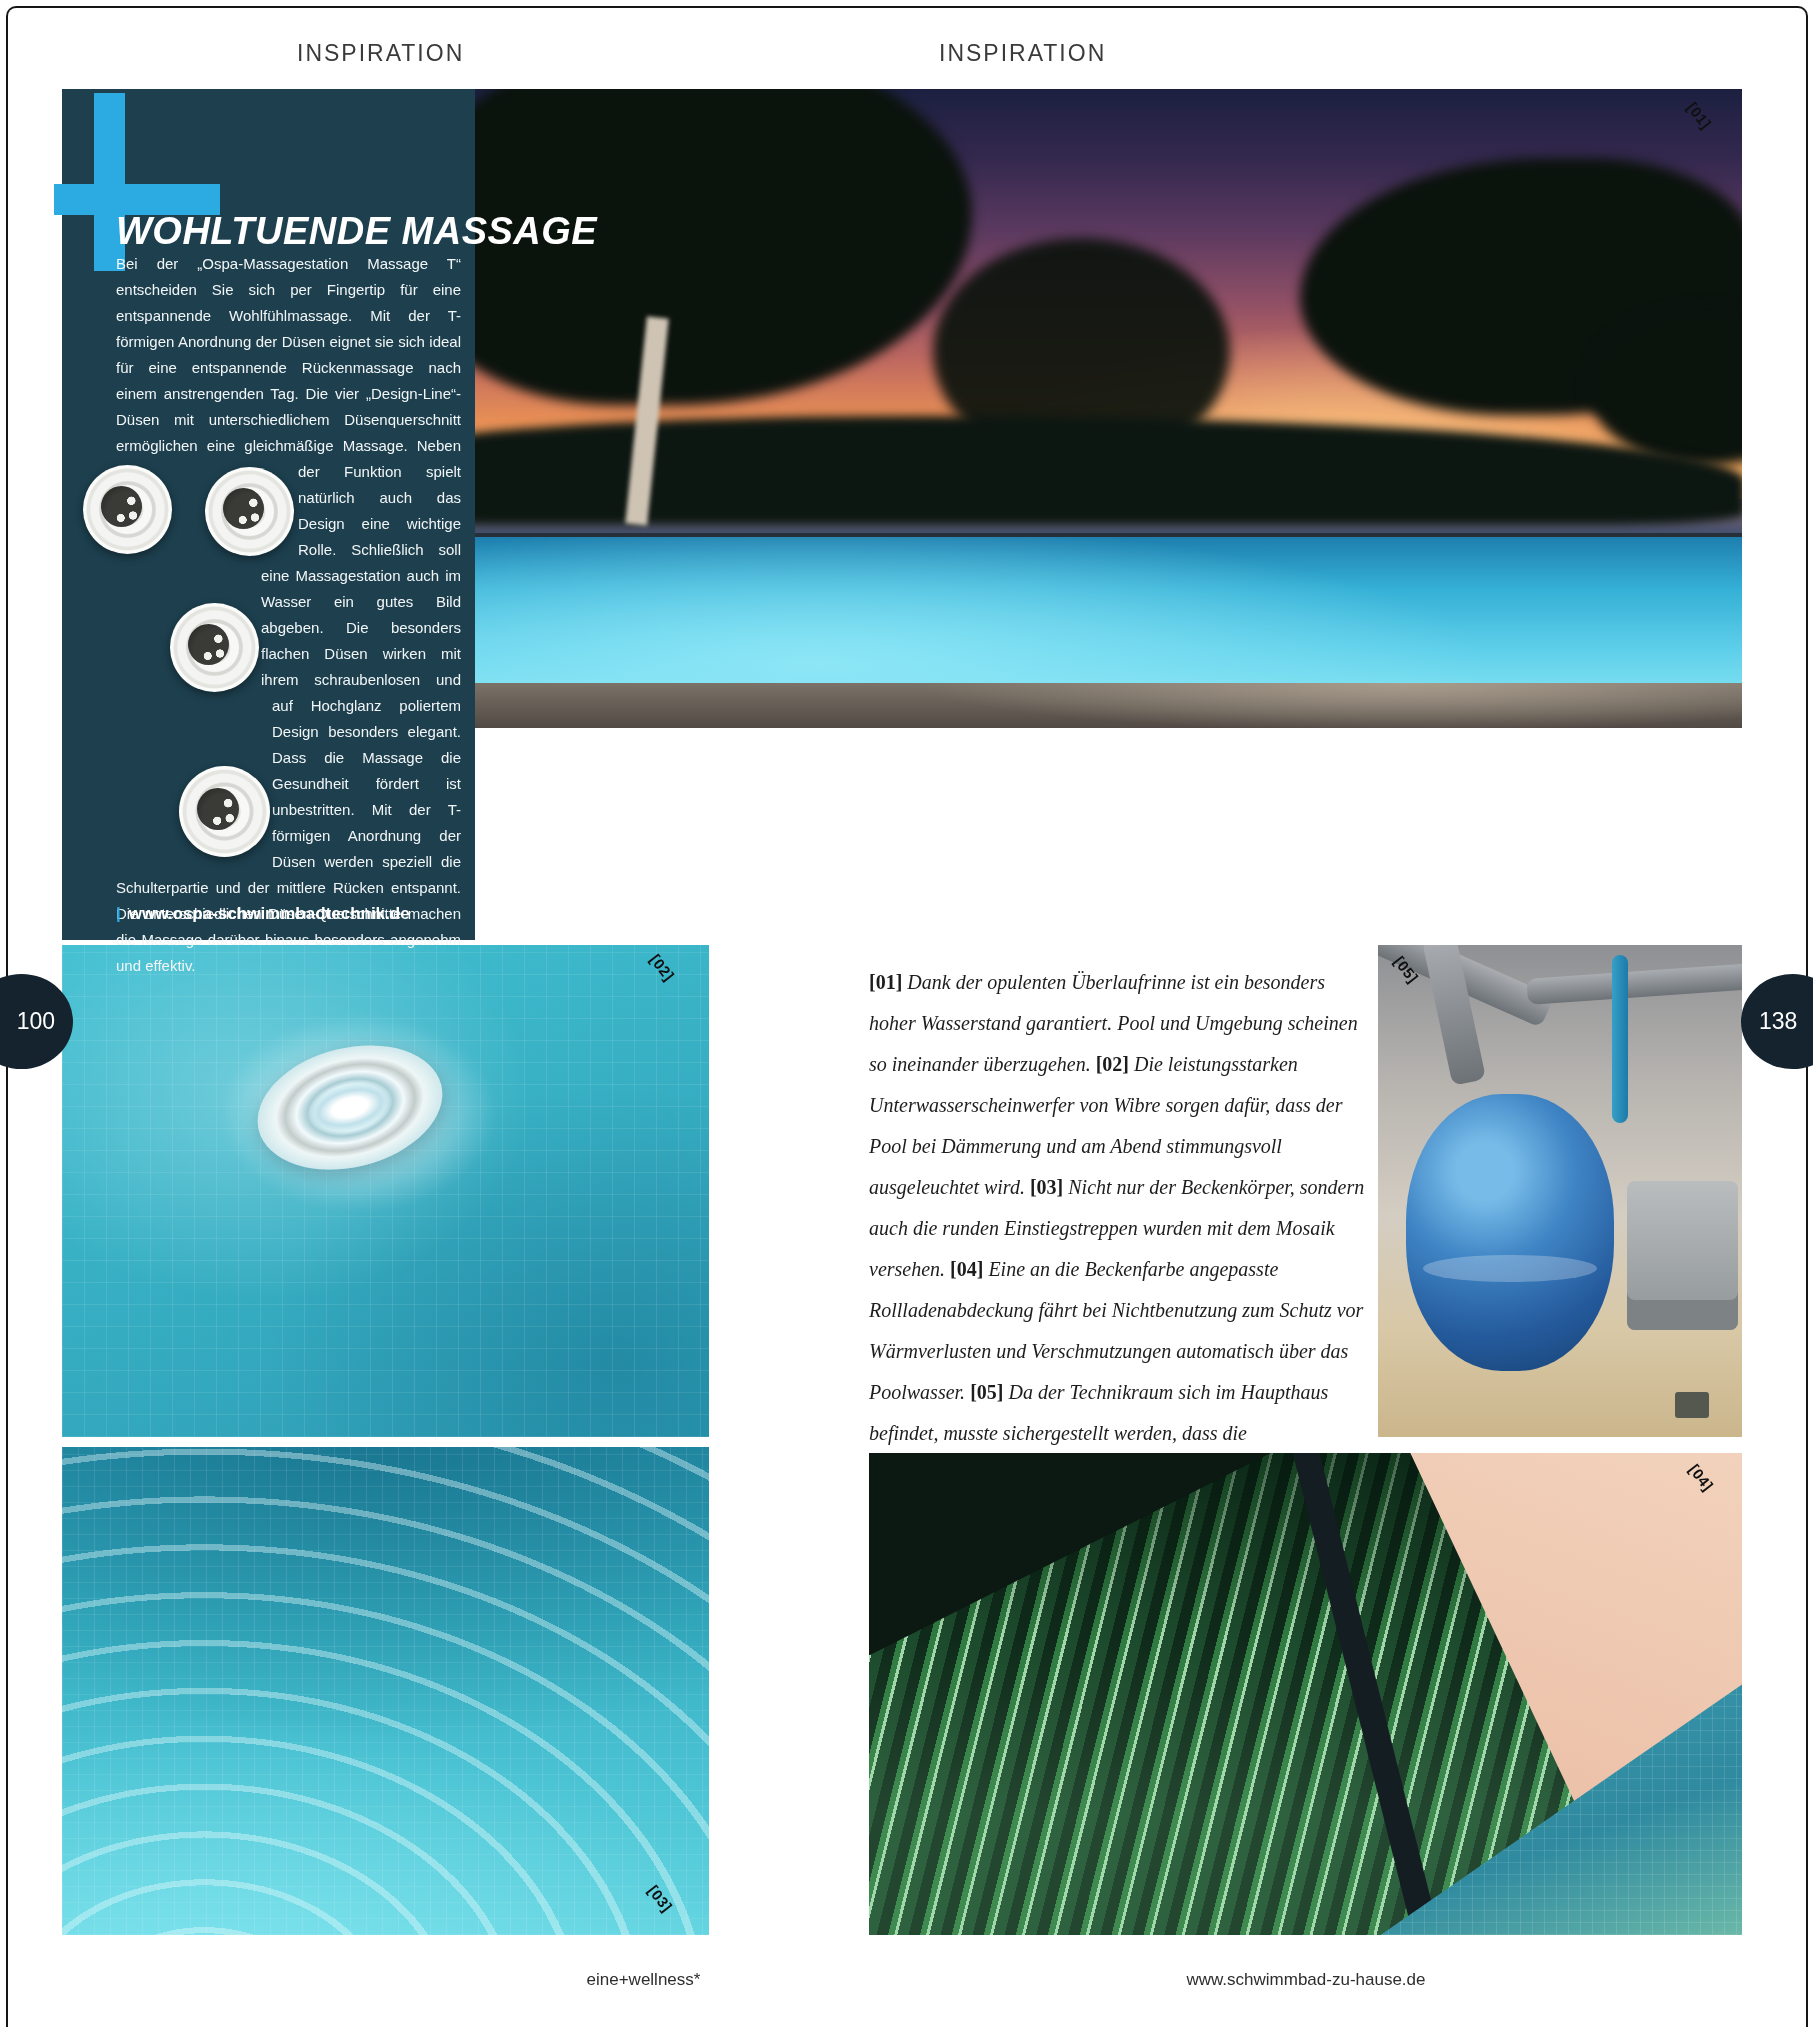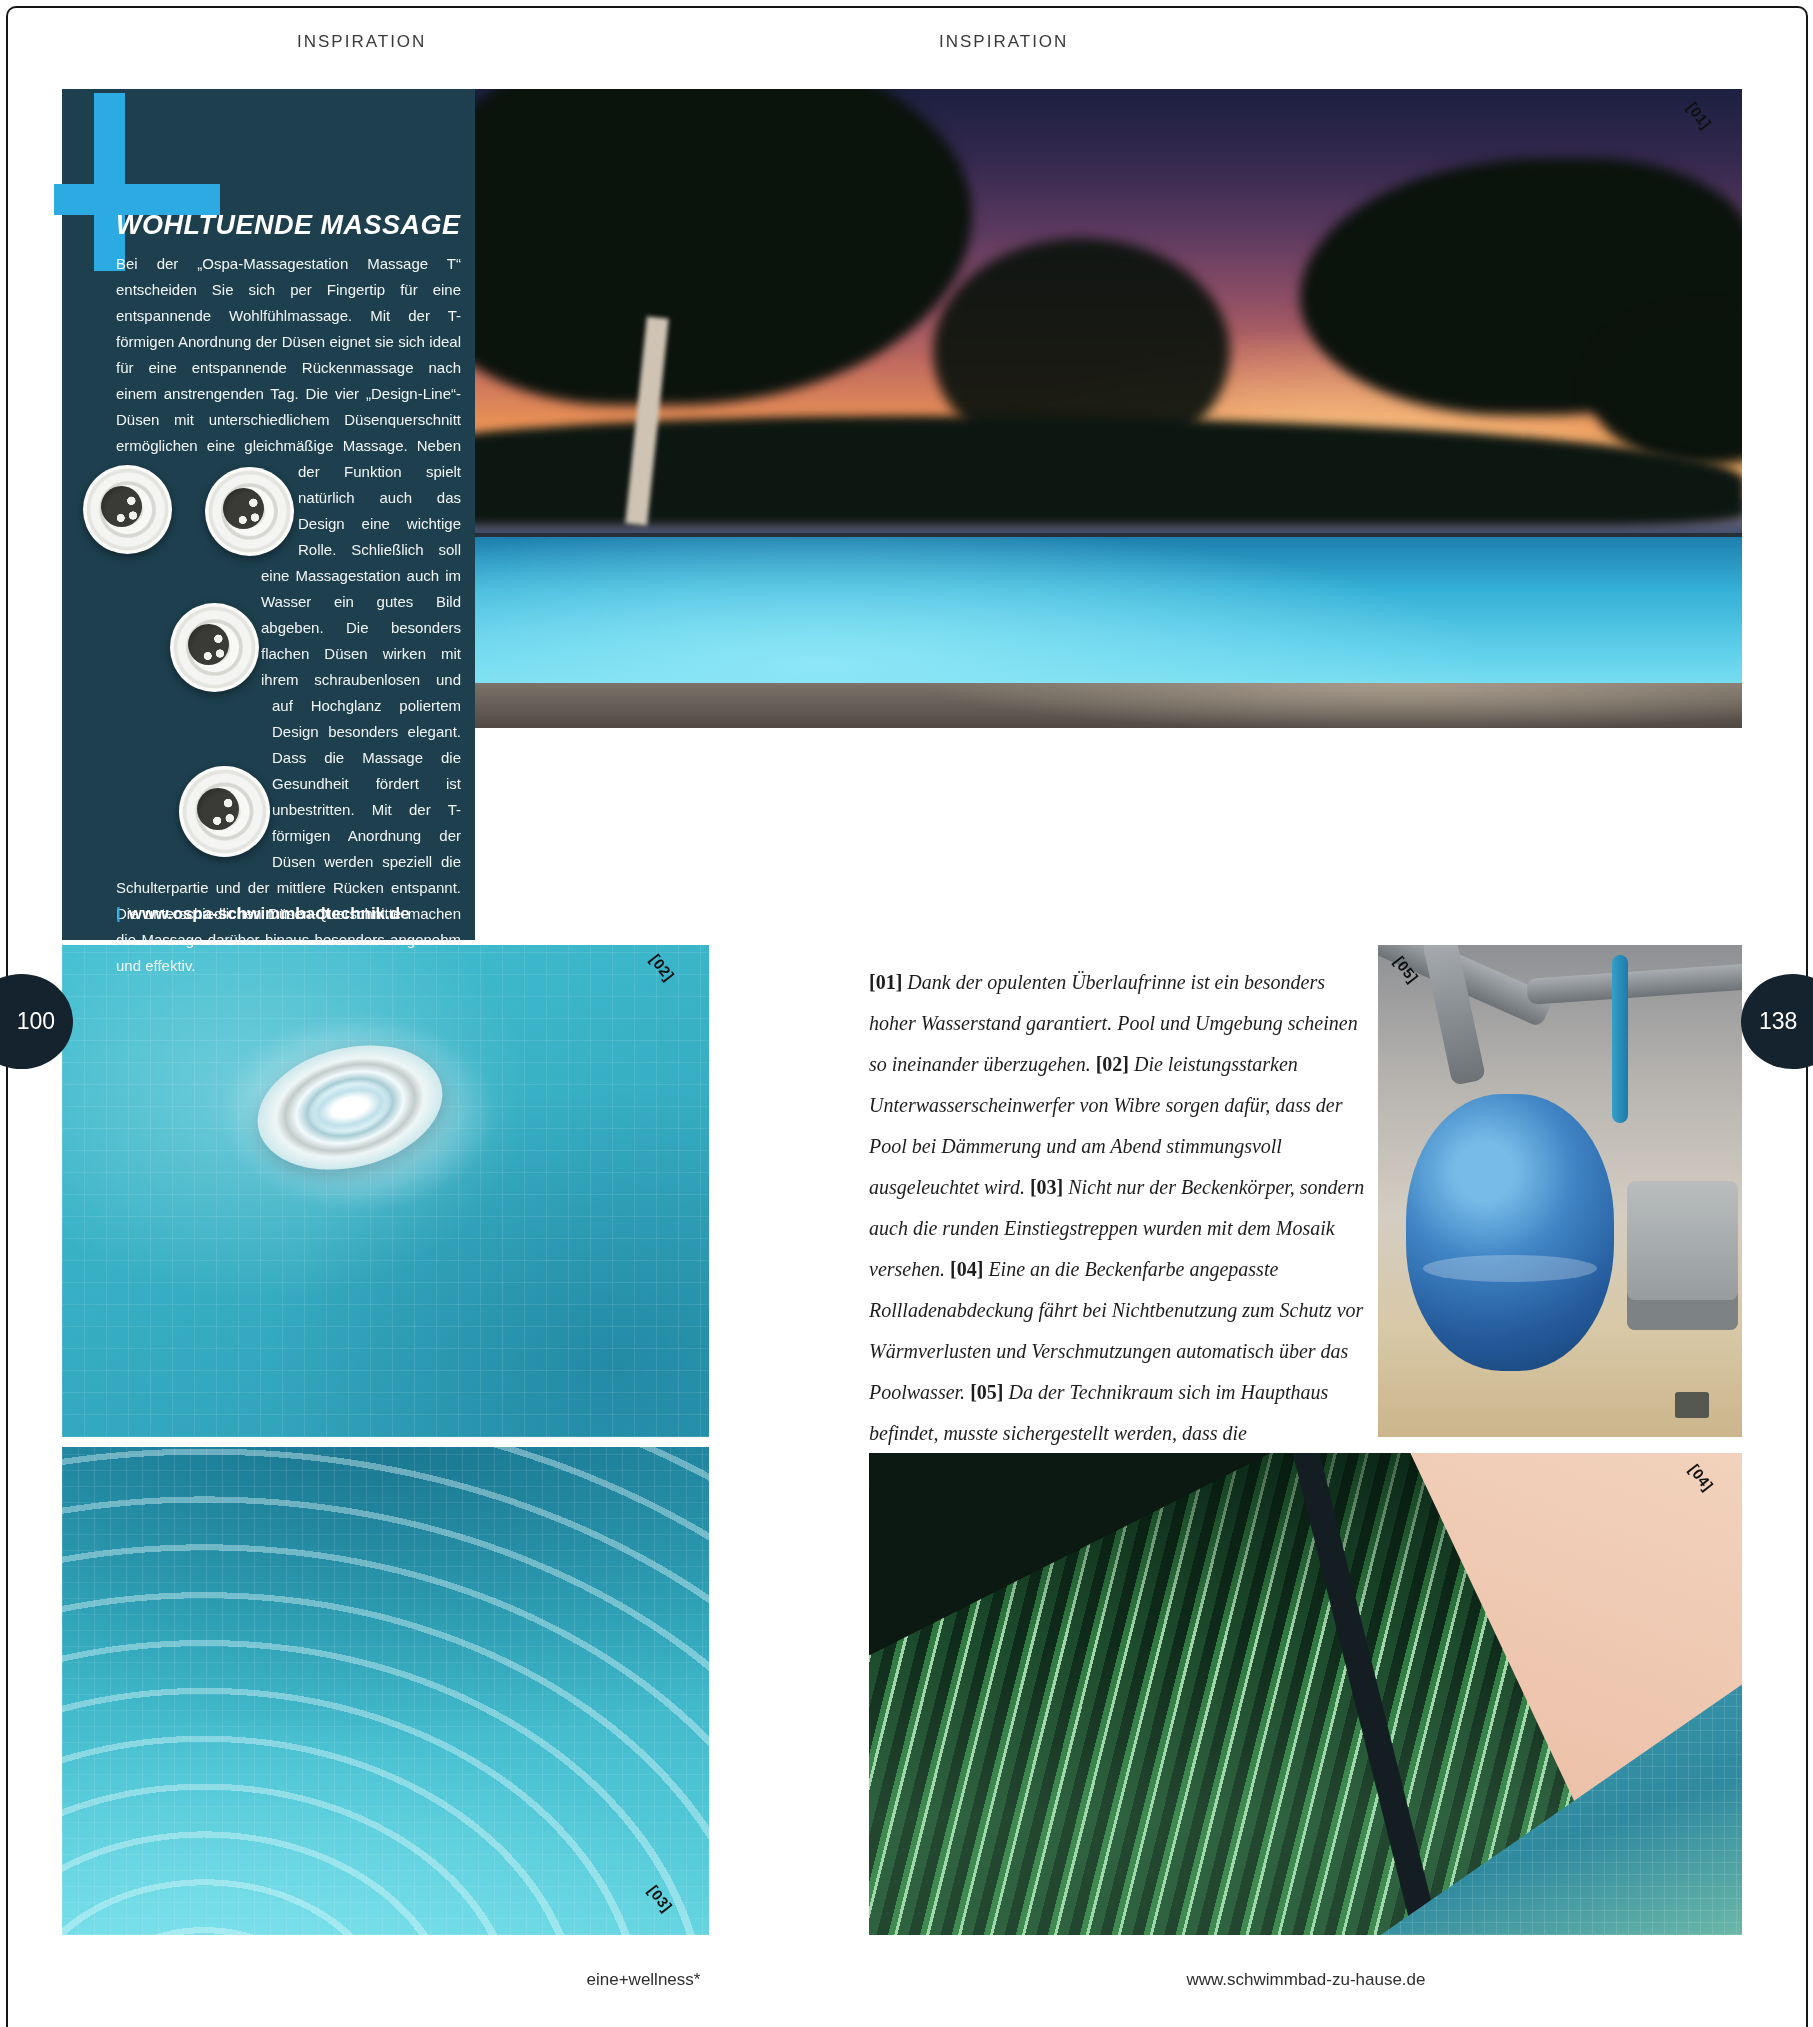--- a/index.html
+++ b/index.html
@@ -1,21 +1,21 @@
 <!DOCTYPE html>
 <html><head>
 <meta charset="utf-8">
 <style>
   html,body{margin:0;padding:0;}
   body{width:1814px;height:2028px;background:#ffffff;position:relative;
        font-family:"Liberation Sans",sans-serif;overflow:hidden;}
   .frame{position:absolute;left:6px;top:6px;width:1798px;height:2022px;
          border:2px solid #151515;border-bottom:none;border-radius:10px 10px 0 0;pointer-events:none;}
   
-  .runhead{position:absolute;top:32px;font-size:17px;letter-spacing:2px;color:#3a3a3a;}
+  .runhead{position:absolute;top:40px;font-size:23px;letter-spacing:2px;color:#3a3a3a;}
   .runhead.left{left:297px;}
   .runhead.right{left:939px;}
   .footer{position:absolute;top:1970px;font-size:17px;color:#2e2e2e;}
   .footer.left{left:475px;width:337px;text-align:center;}
   .footer.right{left:1086px;width:440px;text-align:center;}
   
   .tab{position:absolute;width:103px;height:95px;background:#14232e;border-radius:50%;
        color:#fff;font-size:23px;display:flex;align-items:center;z-index:30;}
   .tab100{left:-30px;top:974px;justify-content:flex-end;padding-right:18px;box-sizing:border-box;}
   .tab101{right:-30px;top:974px;justify-content:flex-start;padding-left:18px;box-sizing:border-box;}
@@ -48,21 +48,21 @@
   
   .feature{position:absolute;left:62px;top:89px;width:413px;height:851px;z-index:20;color:#fff;
     background:
       radial-gradient(139px 178px at 0% 34%,rgba(226,120,132,.55),rgba(226,120,132,0) 70%),
       radial-gradient(198px 158px at 4% 98%,rgba(47,179,212,.85),rgba(47,179,212,0) 72%),
       radial-gradient(257px 198px at 70% 6%,rgba(8,26,20,.55),rgba(8,26,20,0) 75%),
       linear-gradient(180deg,#25424c 0%,#20404d 22%,#214450 42%,#1c3d4c 60%,#173544 74%,#143646 84%,#175066 93%,#1d6p84 97%,#1e6d8a 100%);
     background-color:#1d3f4e;}
   .plusv{position:absolute;left:32px;top:4px;width:31px;height:178px;}
   .plush{position:absolute;left:-8px;top:95px;width:166px;height:31px;}
-  .feature-title{position:absolute;left:54px;top:121px;font-size:27px;font-weight:bold;
+  .feature-title{position:absolute;left:54px;top:121px;font-size:38px;font-weight:bold;
                  font-style:italic;letter-spacing:0.5px;white-space:nowrap;}
   .fbody{position:absolute;left:54px;top:162px;width:345px;margin:0;font-size:15px;line-height:26px;
          text-align:justify;color:#f2f6f7;}
   .fl{float:left;position:relative;}
   .f12{margin-left:-46px;width:228px;height:309px;shape-outside:inset(210px 0 0 0);}
   .f3{clear:left;margin-top:40px;margin-left:-4px;width:149px;height:95px;}
   .f4{clear:left;margin-top:71px;margin-left:-14px;width:170px;height:93px;}
   .nozzle{position:absolute;border-radius:50%;box-shadow:0 3px 8px rgba(0,0,0,.4);
     background:radial-gradient(circle at 50% 50%,#ffffff 0 18%,#e0e0dc 20% 24%,#f8f8f6 26% 38%,#d7d7d3 40% 44%,#f4f4f2 46% 58%,#e4e4e0 60% 64%,#fbfbf9 66% 100%);}
   .nozzle::after{content:"";position:absolute;left:20%;top:24%;width:46%;height:46%;border-radius:50%;

